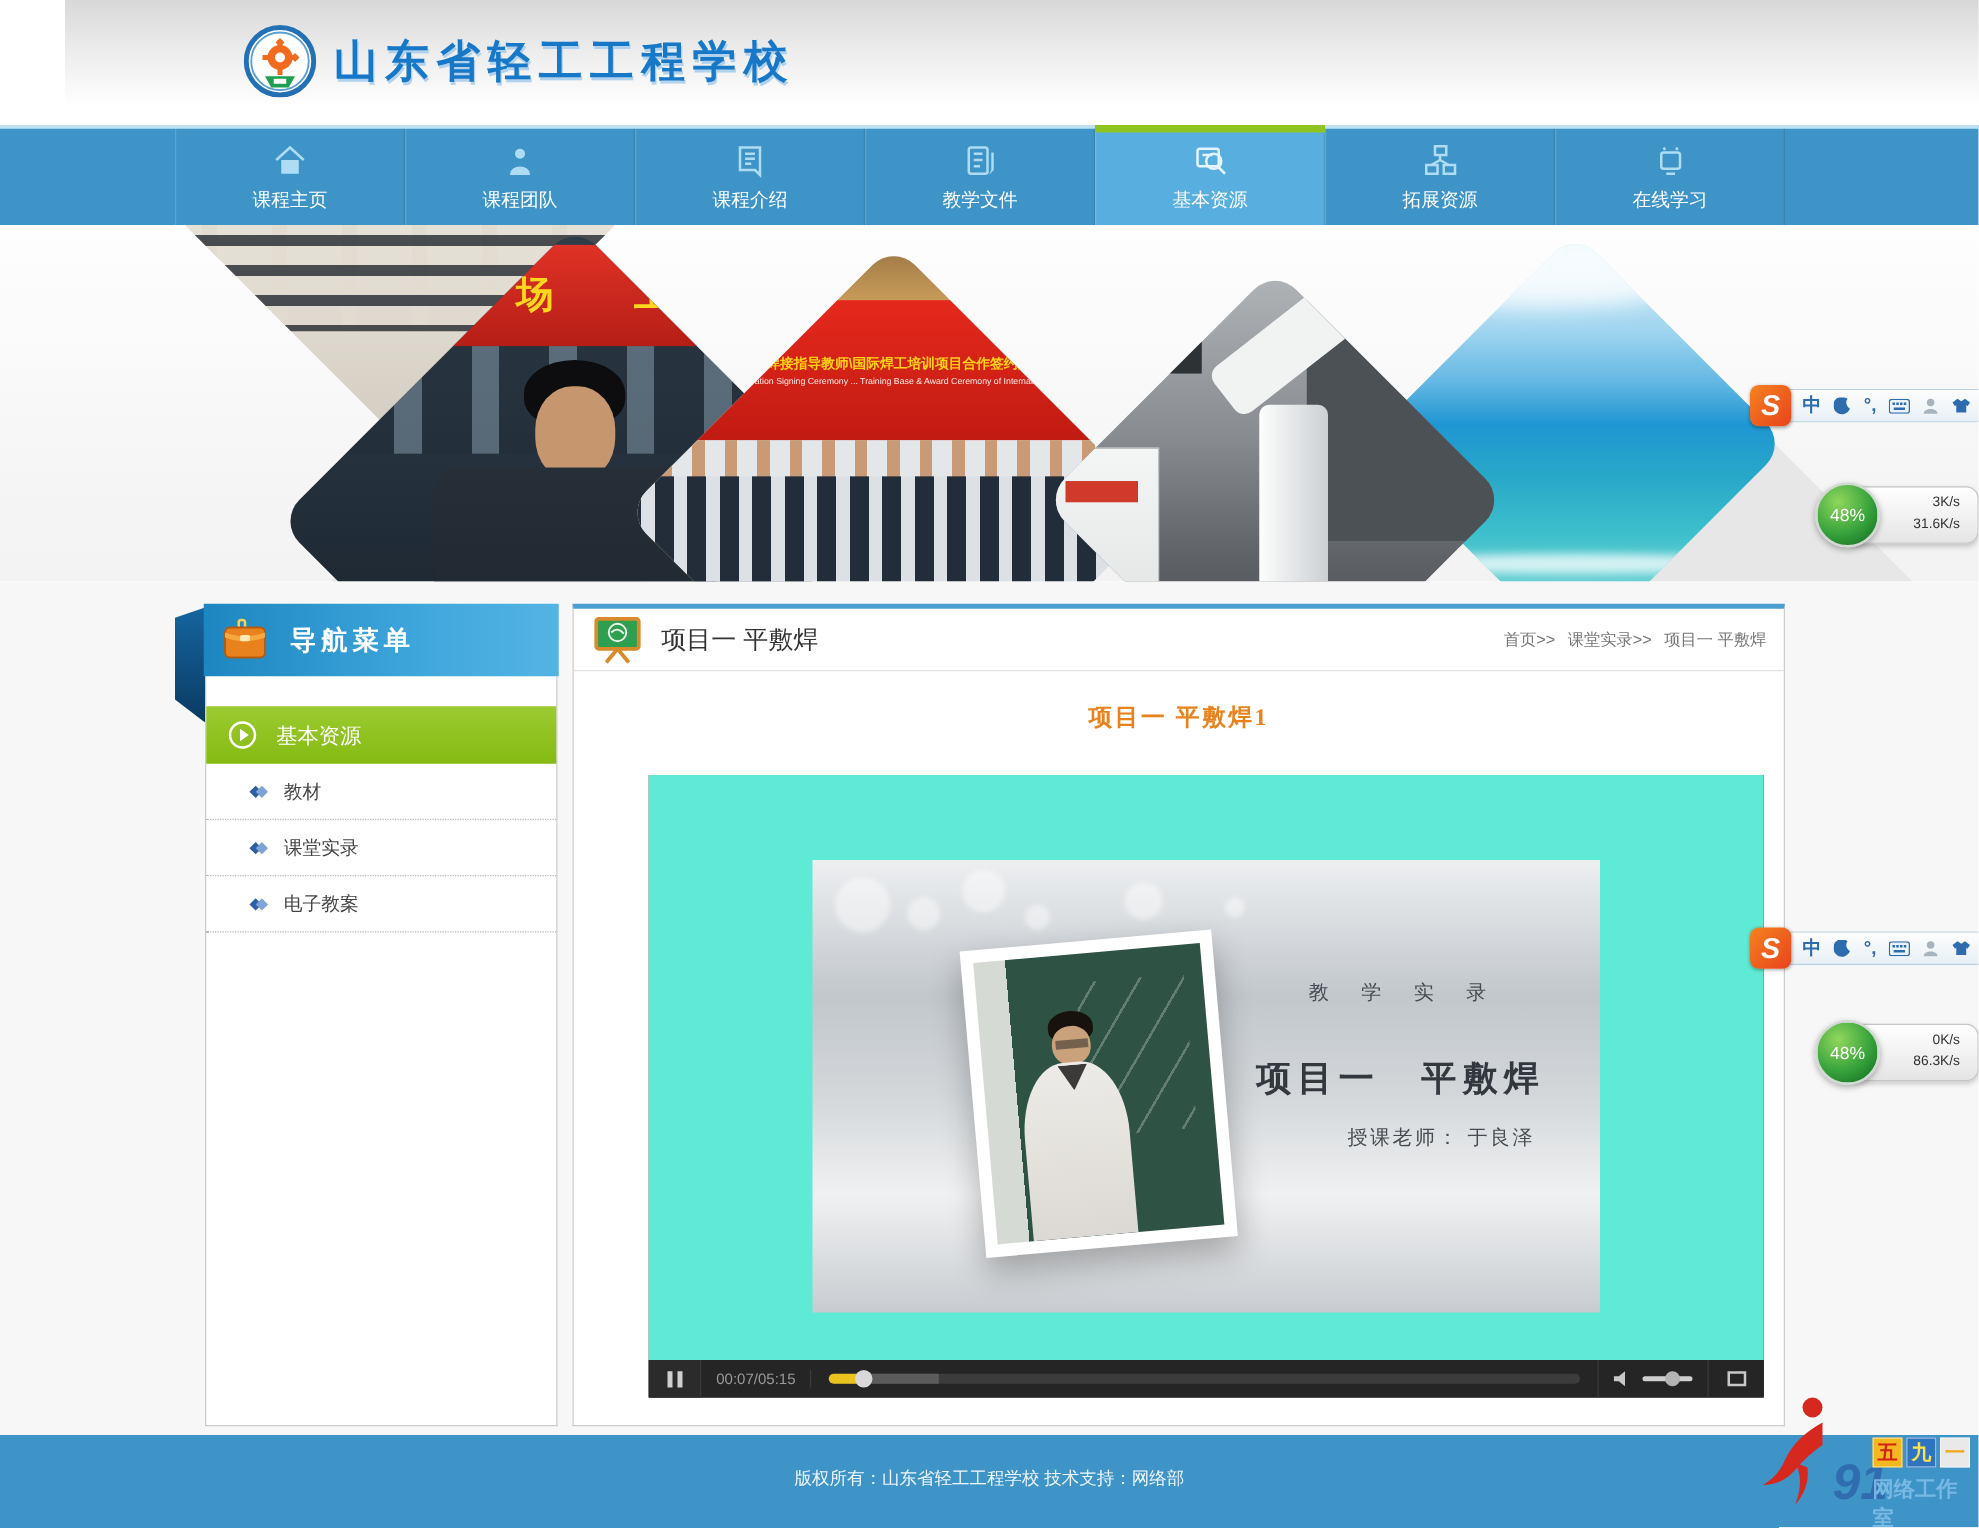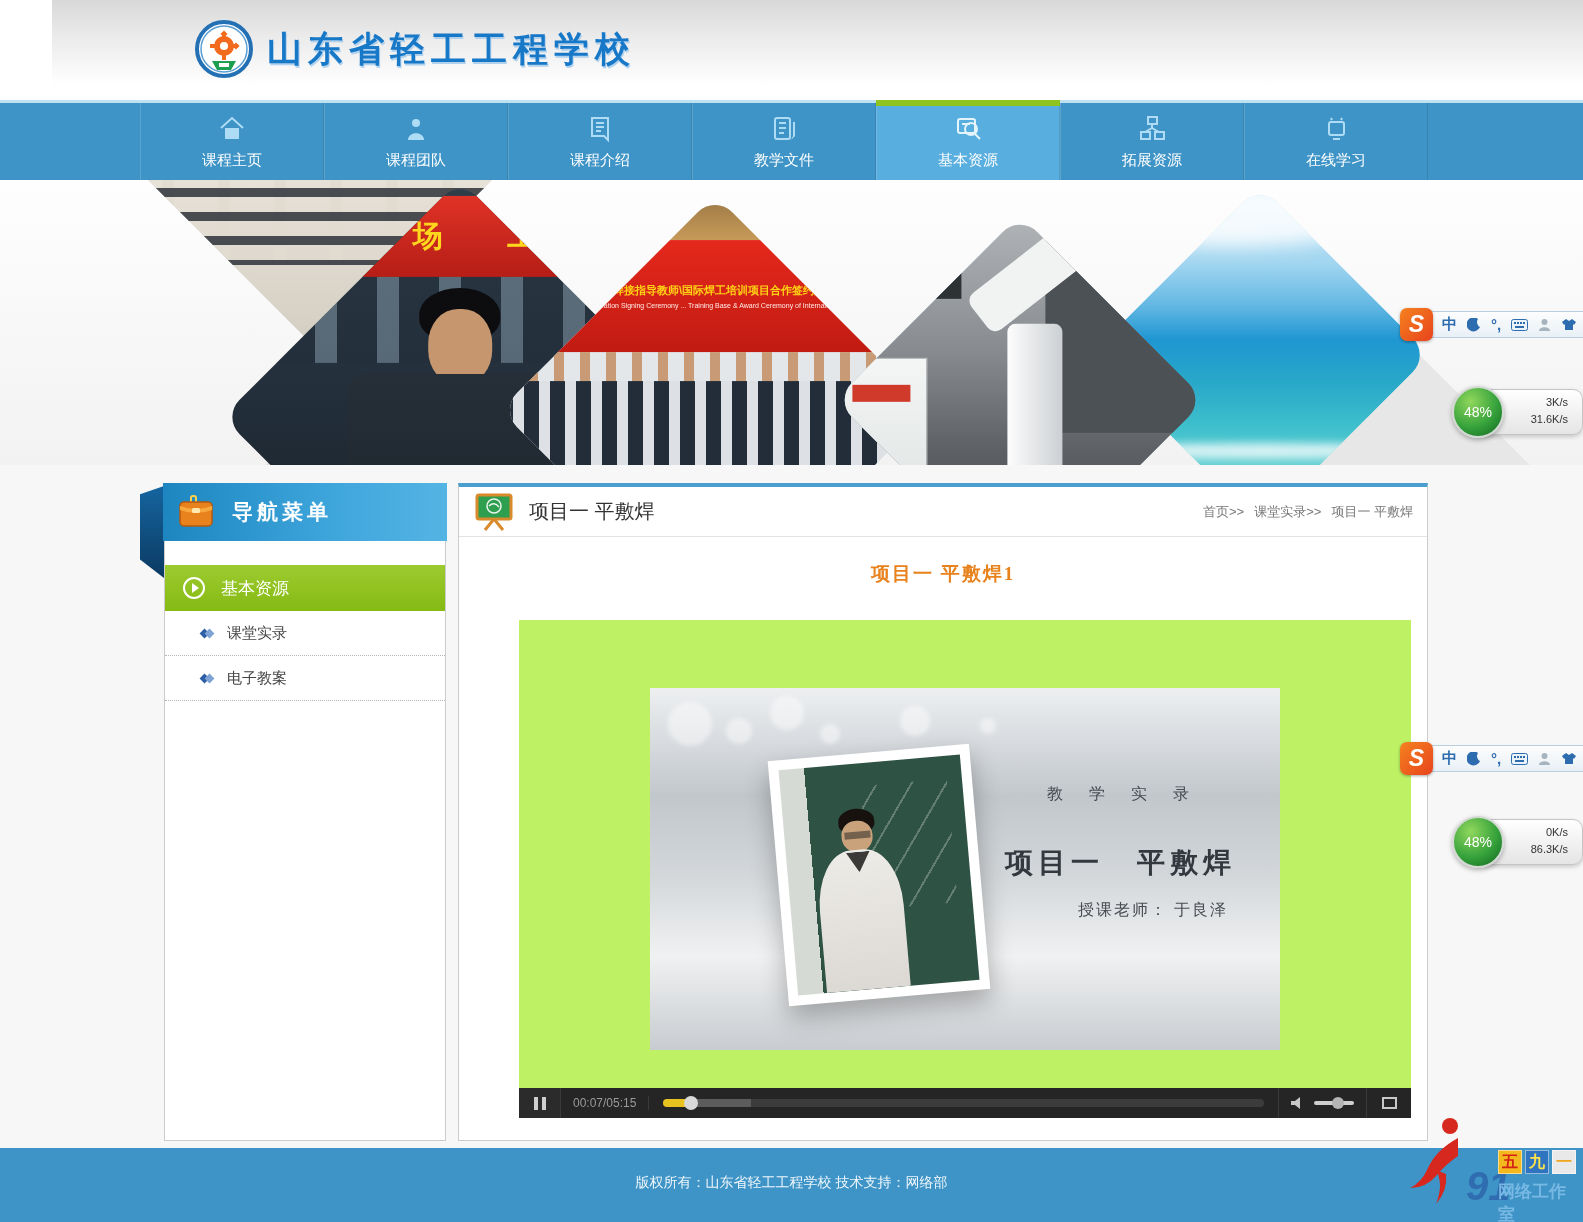--- a/index.html
+++ b/index.html
@@ -111,21 +111,21 @@
   .content-box { position:absolute; left:458px; top:483px; width:970px; height:658px; z-index:2;
     background:#fff; border:1px solid #ccc; border-top:4px solid #4a9fd0; }
   .content-header { height:50px; border-bottom:1px solid #e2e2e2; display:flex; align-items:center; padding:0 14px; }
   .page-title { font-size:20px; color:#333; margin-left:14px; }
   .breadcrumb { margin-left:auto; font-size:13px; color:#777; display:flex; gap:10px; }
   .breadcrumb span { cursor:pointer; }
   .article-title { text-align:center; margin-top:24px; font-family:"Liberation Serif",serif; font-weight:bold;
     font-size:19px; color:#e8821c; letter-spacing:2px; }
 
   .player { position:absolute; left:60px; top:133px; width:892px; height:498px; background:#000; }
-  .screen { position:absolute; left:0; top:0; right:0; bottom:30px; background:#bef264; overflow:hidden; }
+  .screen { position:absolute; left:0; top:0; right:0; bottom:30px; background:#5eead4; overflow:hidden; }
   .slide { position:absolute; left:131px; top:68px; width:630px; height:362px; overflow:hidden;
     background:linear-gradient(180deg,#edeff1 0%,#c2c7cc 30%,#d3d7da 52%,#f0f1f2 74%,#c8ccd0 100%); }
   .bk { position:absolute; background:#fff; border-radius:50%; opacity:.45; filter:blur(2px); }
   .slide-photo { position:absolute; left:128px; top:64px; width:202px; height:246px; background:#fff;
     padding:10px; transform:rotate(-5deg); box-shadow:0 12px 26px rgba(0,0,0,.28); }
   .sp-inner { position:relative; width:100%; height:100%; background:linear-gradient(90deg,#d6dad4 0 14%,#2e5244 14%); overflow:hidden; }
   .chalk { position:absolute; right:8%; top:10%; width:48%; height:55%; opacity:.55;
     background:repeating-linear-gradient(125deg, transparent 0 12px, rgba(240,240,230,.5) 12px 14px, transparent 14px 30px); }
   .t-hair { position:absolute; left:30%; top:20%; width:20%; height:11%; background:#17120e; border-radius:50% 50% 40% 40%; }
   .t-head { position:absolute; left:31.5%; top:25%; width:17%; height:14%; background:#c9a27c; border-radius:46%; }
@@ -372,20 +372,24 @@
       <rect x="15" y="14" width="8" height="5" rx="1.5" fill="#ffe9b0"></rect>
     </svg>
     <span class="sidebar-title">导航菜单</span>
   </div>
   <div class="sidebar-box">
     <div class="menu-active">
       <span class="circle-arrow">
           <i></i>
         </span>
       <span>基本资源</span>
+    </div>
+    <div class="menu-item">
+      <span class="bullet"></span>
+      <span>教材</span>
     </div>
     <div class="menu-item">
       <span class="bullet"></span>
       <span>课堂实录</span>
     </div>
     <div class="menu-item">
       <span class="bullet"></span>
       <span>电子教案</span>
     </div>
   </div>

